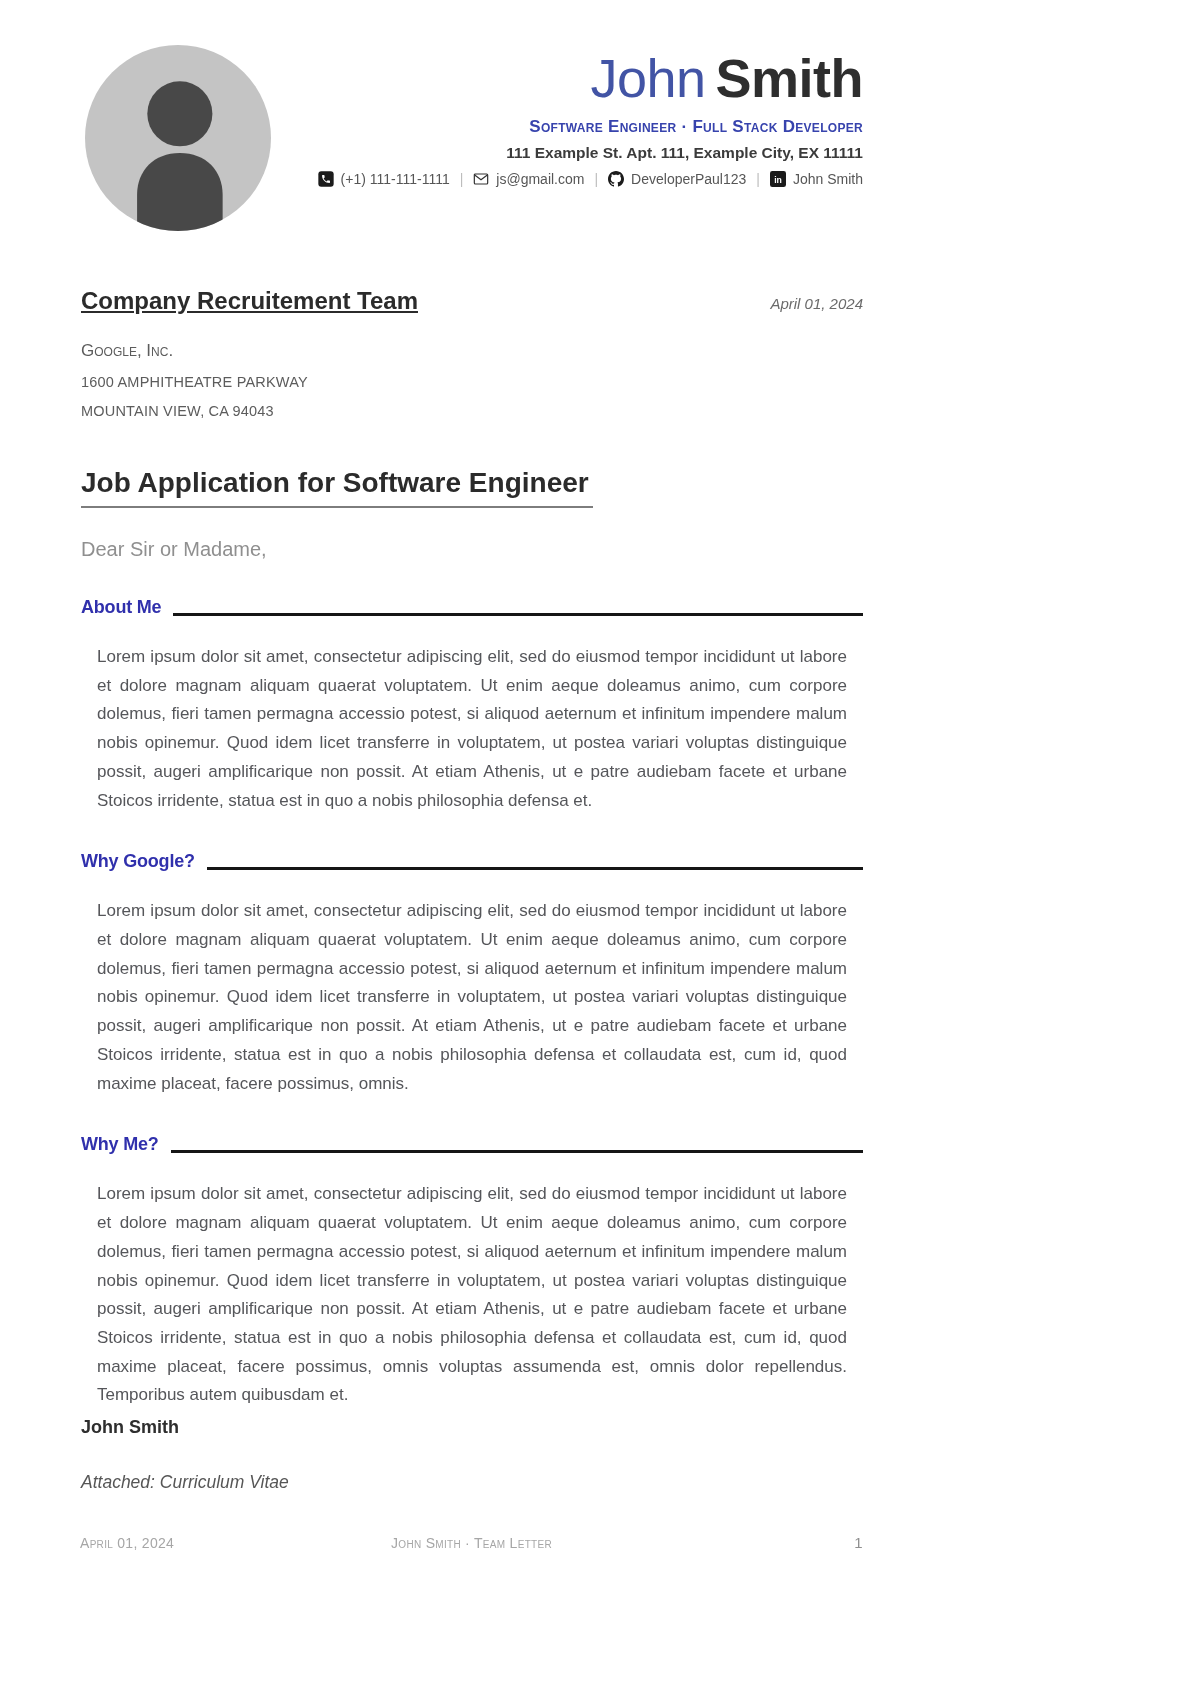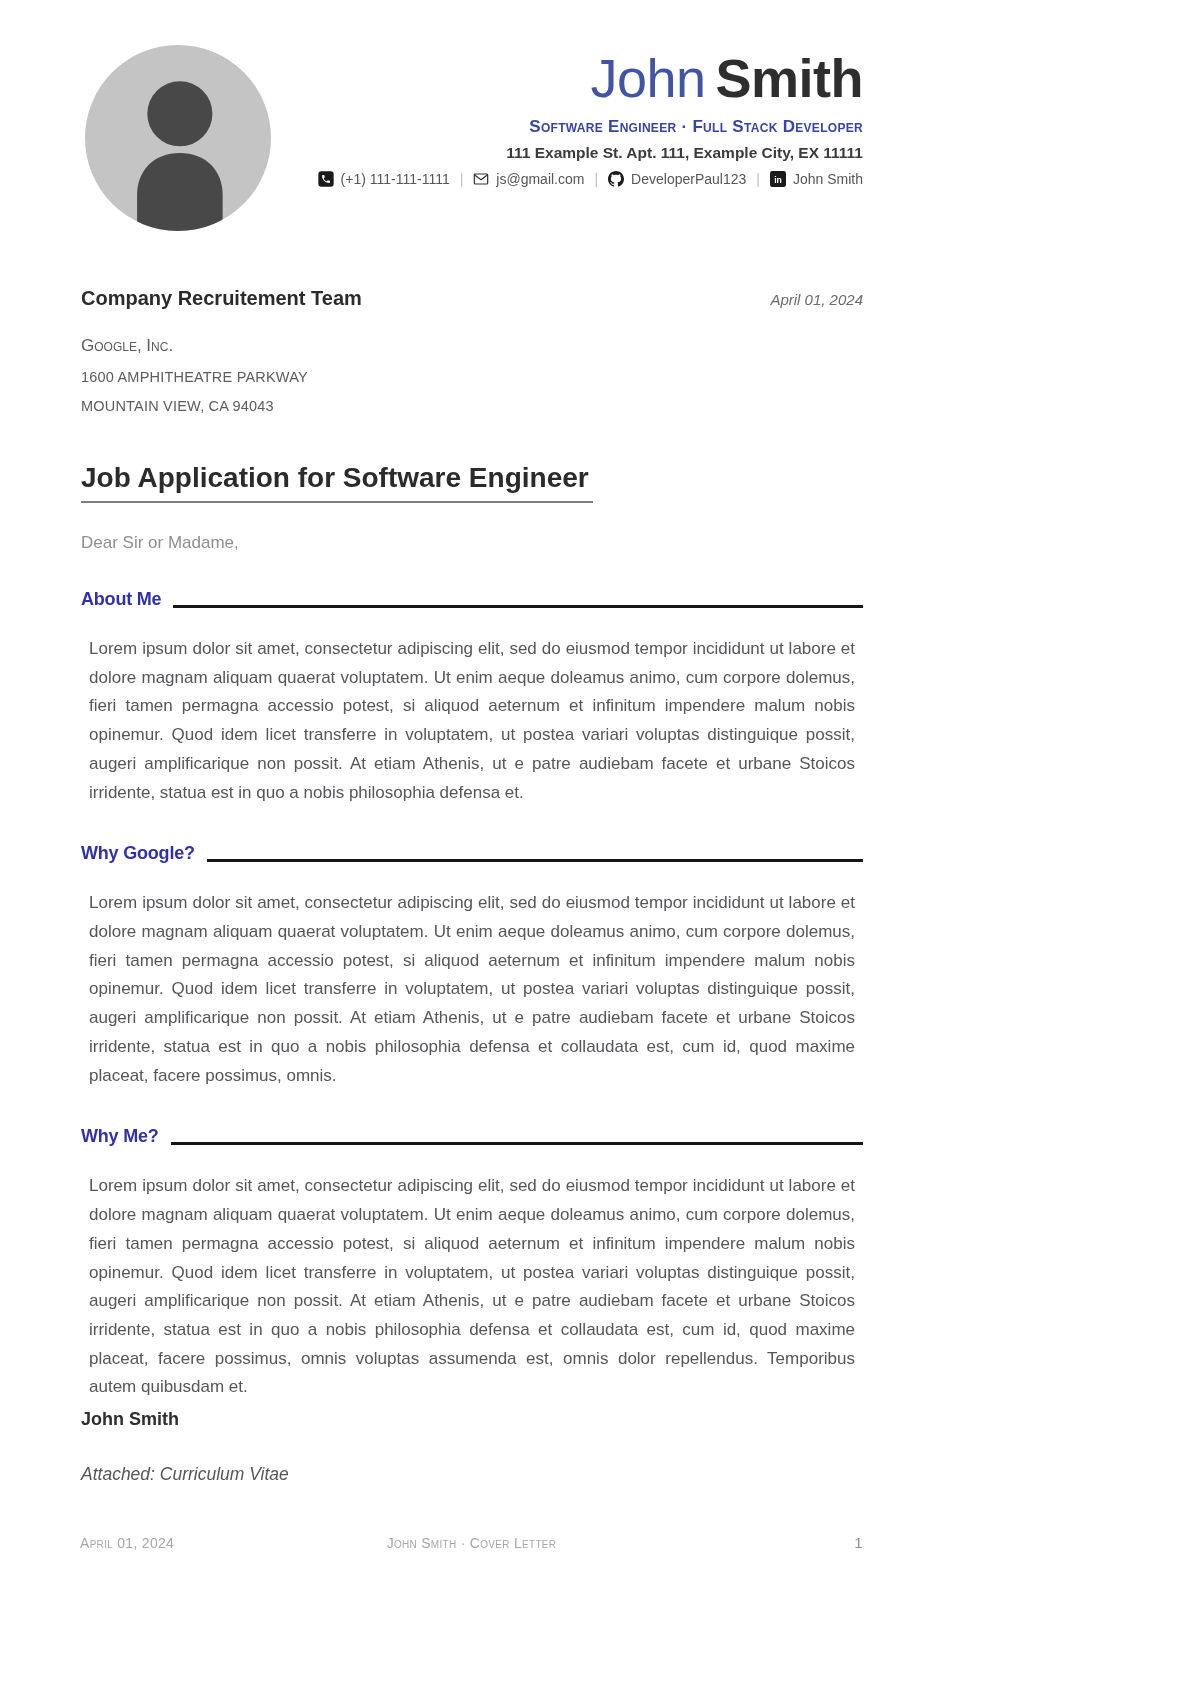--- a/index.html
+++ b/index.html
@@ -15,34 +15,34 @@
   .tagline{color:#3743ad;font-variant:small-caps;font-weight:600;font-size:17px;letter-spacing:.3px;margin-bottom:7px;}
   .home-address{color:#3b3b3b;font-weight:700;font-size:15.5px;margin-bottom:9px;}
   .contact-row{display:flex;justify-content:flex-end;align-items:center;gap:10px;color:#565656;font-size:14px;}
   .contact-item{display:flex;align-items:center;gap:7px;}
   .contact-item .ci{width:16px;height:16px;display:block;}
   .pipe{color:#bdbdbd;font-size:14px;}
 
   
   .recipient{margin-top:56px;}
   .recipient-head{display:flex;justify-content:space-between;align-items:baseline;}
-  .recipient-title{font-size:20px;font-weight:700;color:#2b2b2b;}
+  .recipient-title{font-size:24px;font-weight:700;color:#2b2b2b;text-decoration:underline;}
   .letter-date{font-style:italic;color:#6b6b6b;font-size:15px;}
   .company-name{margin-top:26px;font-variant:small-caps;color:#5c5c5c;font-size:17px;}
   .addr{color:#5c5c5c;font-size:14.5px;margin-top:13px;letter-spacing:.2px;}
 
   
   .subject{margin-top:48px;display:inline-block;font-size:28px;font-weight:700;color:#2b2b2b;padding:0 4px 7px 0;border-bottom:2px solid #7d7d7d;}
-  .salutation{margin-top:30px;color:#8f8f8f;font-size:17px;}
+  .salutation{margin-top:30px;color:#8f8f8f;font-size:20px;}
 
   
   .section{margin-top:36px;}
   .section-head{display:flex;align-items:center;color:#3030ac;font-size:18px;font-weight:700;letter-spacing:-.2px;}
   .section-head .rule{flex:1;height:0;border-bottom:3px solid #161616;margin-left:12px;transform:translateY(7px);}
-  .section p{margin:25px 8px 0;color:#55565a;font-size:17px;line-height:1.69;text-align:justify;}
+  .section p{margin:25px 16px 0;color:#55565a;font-size:17px;line-height:1.69;text-align:justify;}
 
   
   .closing{margin-top:76px;color:#6e6e6e;font-size:17px;}
   .signature{margin-top:7px;font-weight:700;color:#2e2e2e;font-size:18px;}
   .attachment{margin-top:34px;font-style:italic;color:#565656;font-size:17.5px;}
 
   
   .footer{position:absolute;left:80px;right:80px;top:1534px;display:flex;align-items:baseline;color:#a6a6a6;font-size:14px;}
   .footer .fcell{flex:1;font-variant:small-caps;letter-spacing:.3px;}
   .footer .fcenter{text-align:center;}
@@ -153,17 +153,17 @@
       <div class="rule"></div>
     </div>
     <p>Lorem ipsum dolor sit amet, consectetur adipiscing elit, sed do eiusmod tempor incididunt ut labore et dolore magnam aliquam quaerat voluptatem. Ut enim aeque doleamus animo, cum corpore dolemus, fieri tamen permagna accessio potest, si aliquod aeternum et infinitum impendere malum nobis opinemur. Quod idem licet transferre in voluptatem, ut postea variari voluptas distinguique possit, augeri amplificarique non possit. At etiam Athenis, ut e patre audiebam facete et urbane Stoicos irridente, statua est in quo a nobis philosophia defensa et collaudata est, cum id, quod maxime placeat, facere possimus, omnis voluptas assumenda est, omnis dolor repellendus. Temporibus autem quibusdam et.</p>
   </section>
 
   <div class="signature">John Smith</div>
   <div class="attachment">Attached: Curriculum Vitae</div>
 
   <footer class="footer">
     <div class="fcell">April 01, 2024</div>
-    <div class="fcell fcenter">John Smith · Cover Letter</div>
+    <div class="fcell fcenter">John Smith · Team Letter</div>
     <div class="fcell fright">1</div>
   </footer>
 
 </div>
 
 </body></html>

